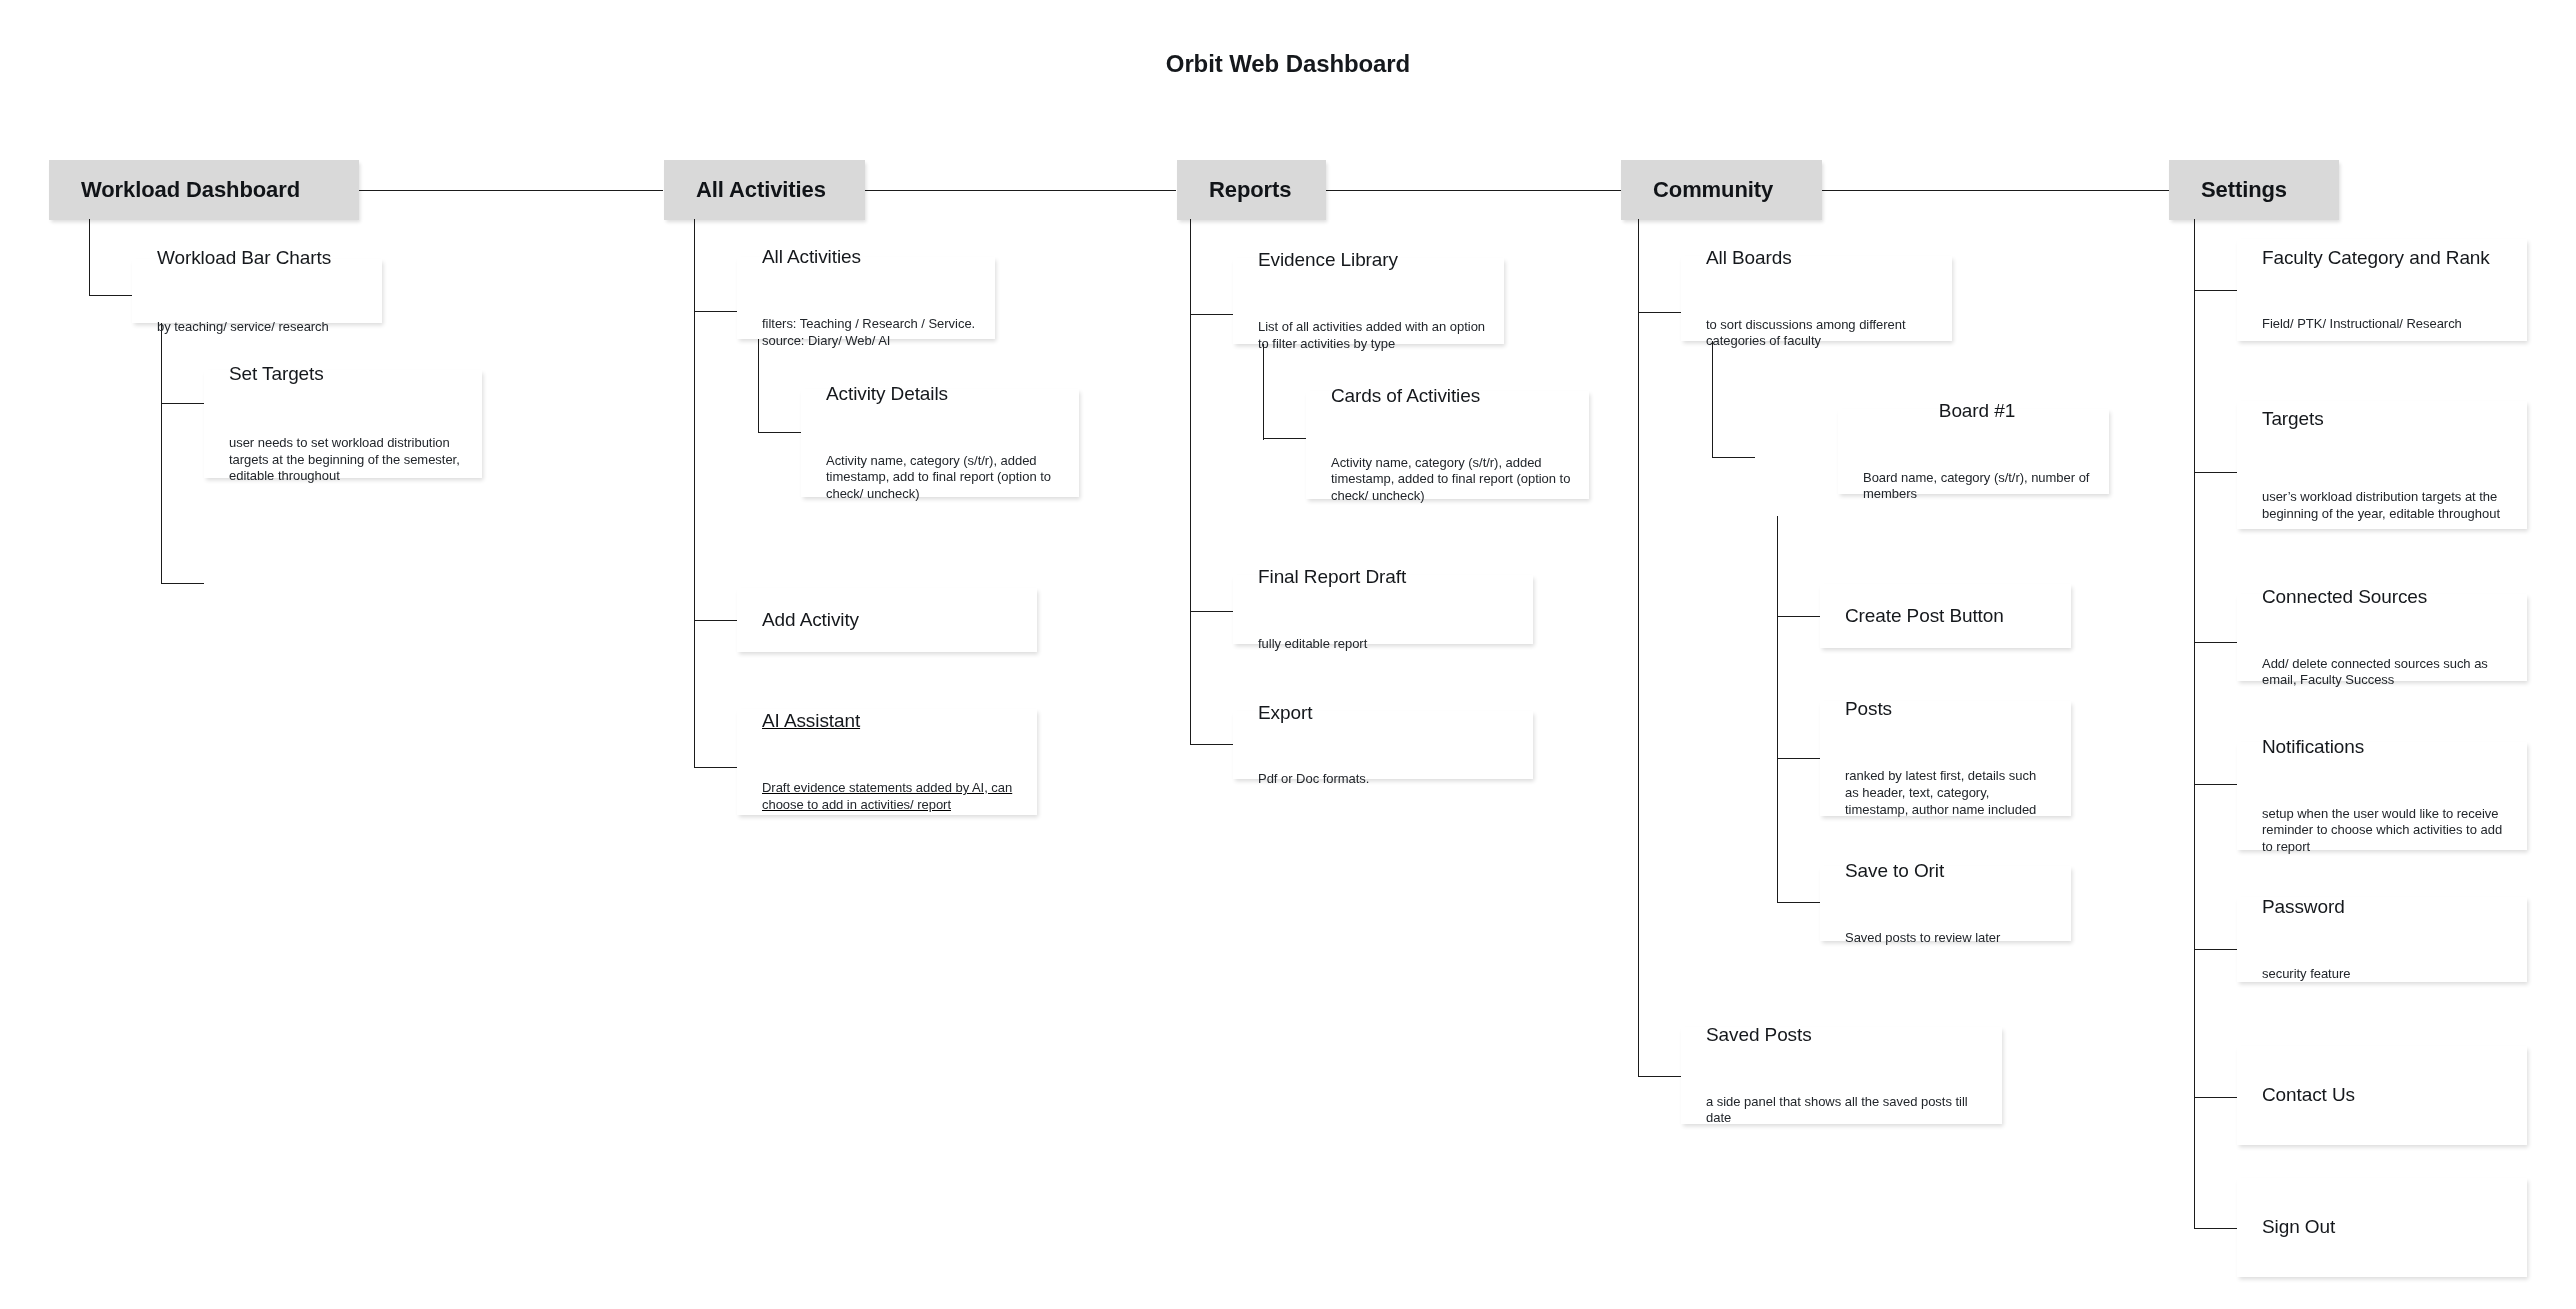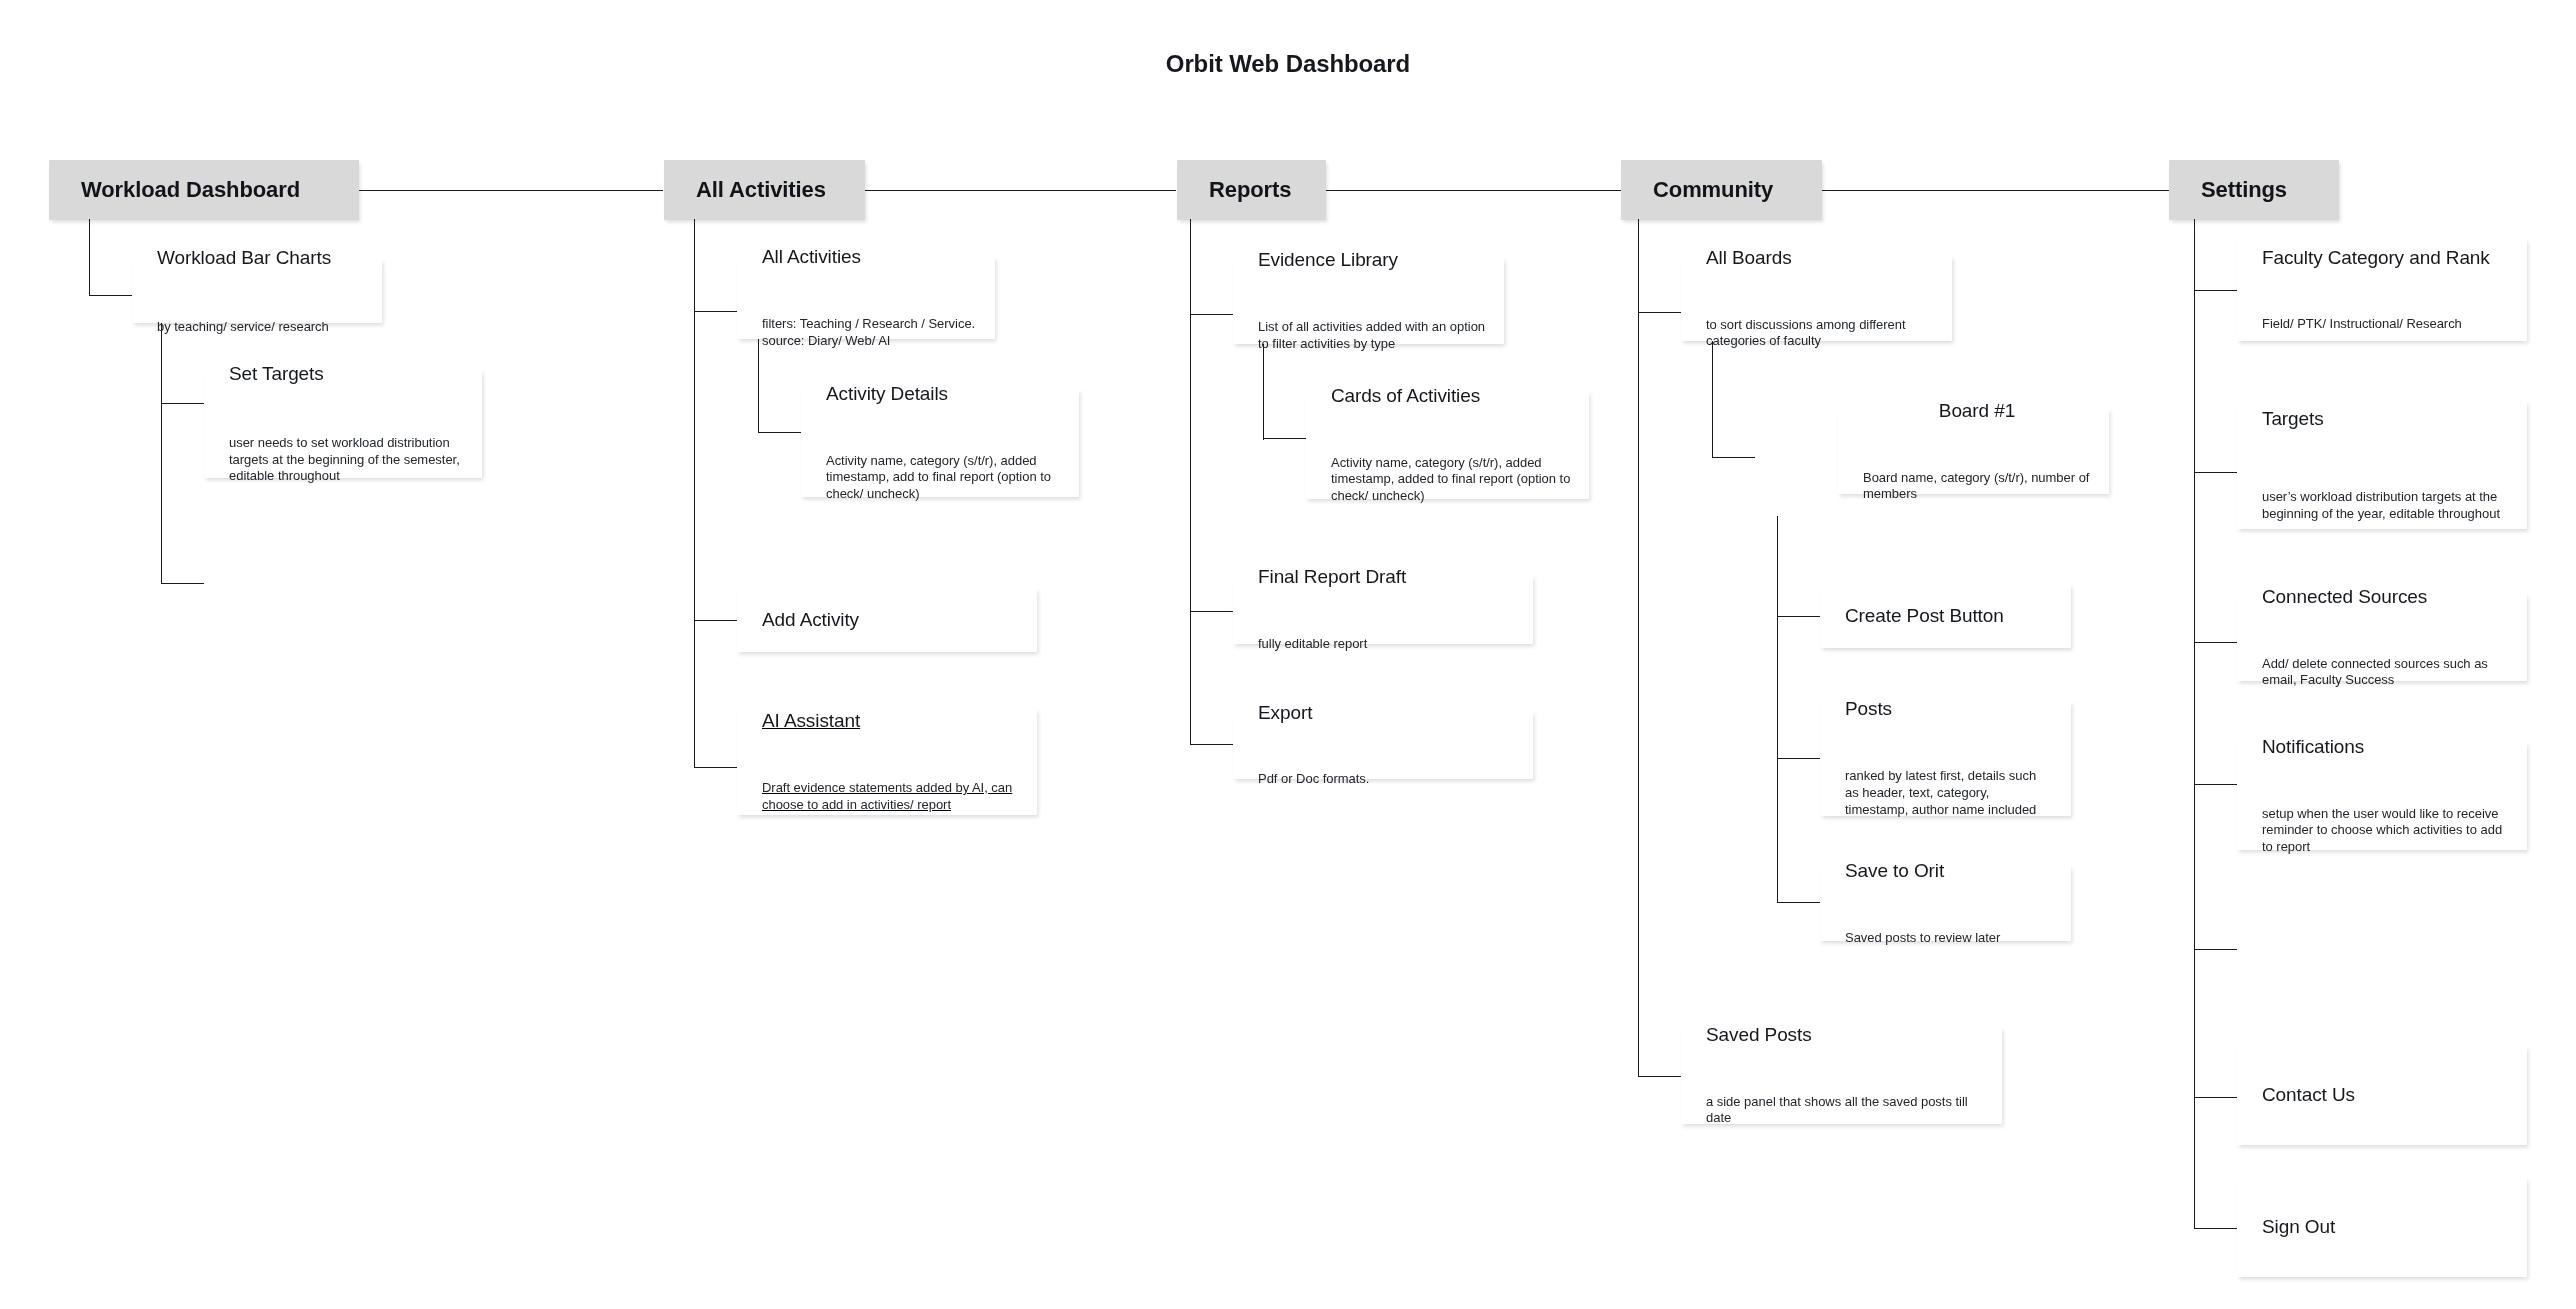--- a/index.html
+++ b/index.html
@@ -254,20 +254,24 @@
   <div class="node-card tight" style="left:2237px; top:594px; width:290px; height:87px;">
     <div class="node-title">Connected Sources</div>
     <div class="node-desc">Add/ delete connected sources such as email, Faculty Success</div>
   </div>
 
   <div class="node-card tight" style="left:2237px; top:742px; width:290px; height:108px;">
     <div class="node-title">Notifications</div>
     <div class="node-desc">setup when the user would like to receive reminder to choose which activities to add to report</div>
   </div>
 
+  <div class="node-card tight" style="left:2237px; top:897px; width:290px; height:85px;">
+    <div class="node-title">Password</div>
+    <div class="node-desc">security feature</div>
+  </div>
 
   <div class="node-card" style="left:2237px; top:1046px; width:290px; height:99px;">
     <div class="node-title">Contact Us</div>
   </div>
 
   <div class="node-card" style="left:2237px; top:1178px; width:290px; height:99px;">
     <div class="node-title">Sign Out</div>
   </div>
 
 </div>

